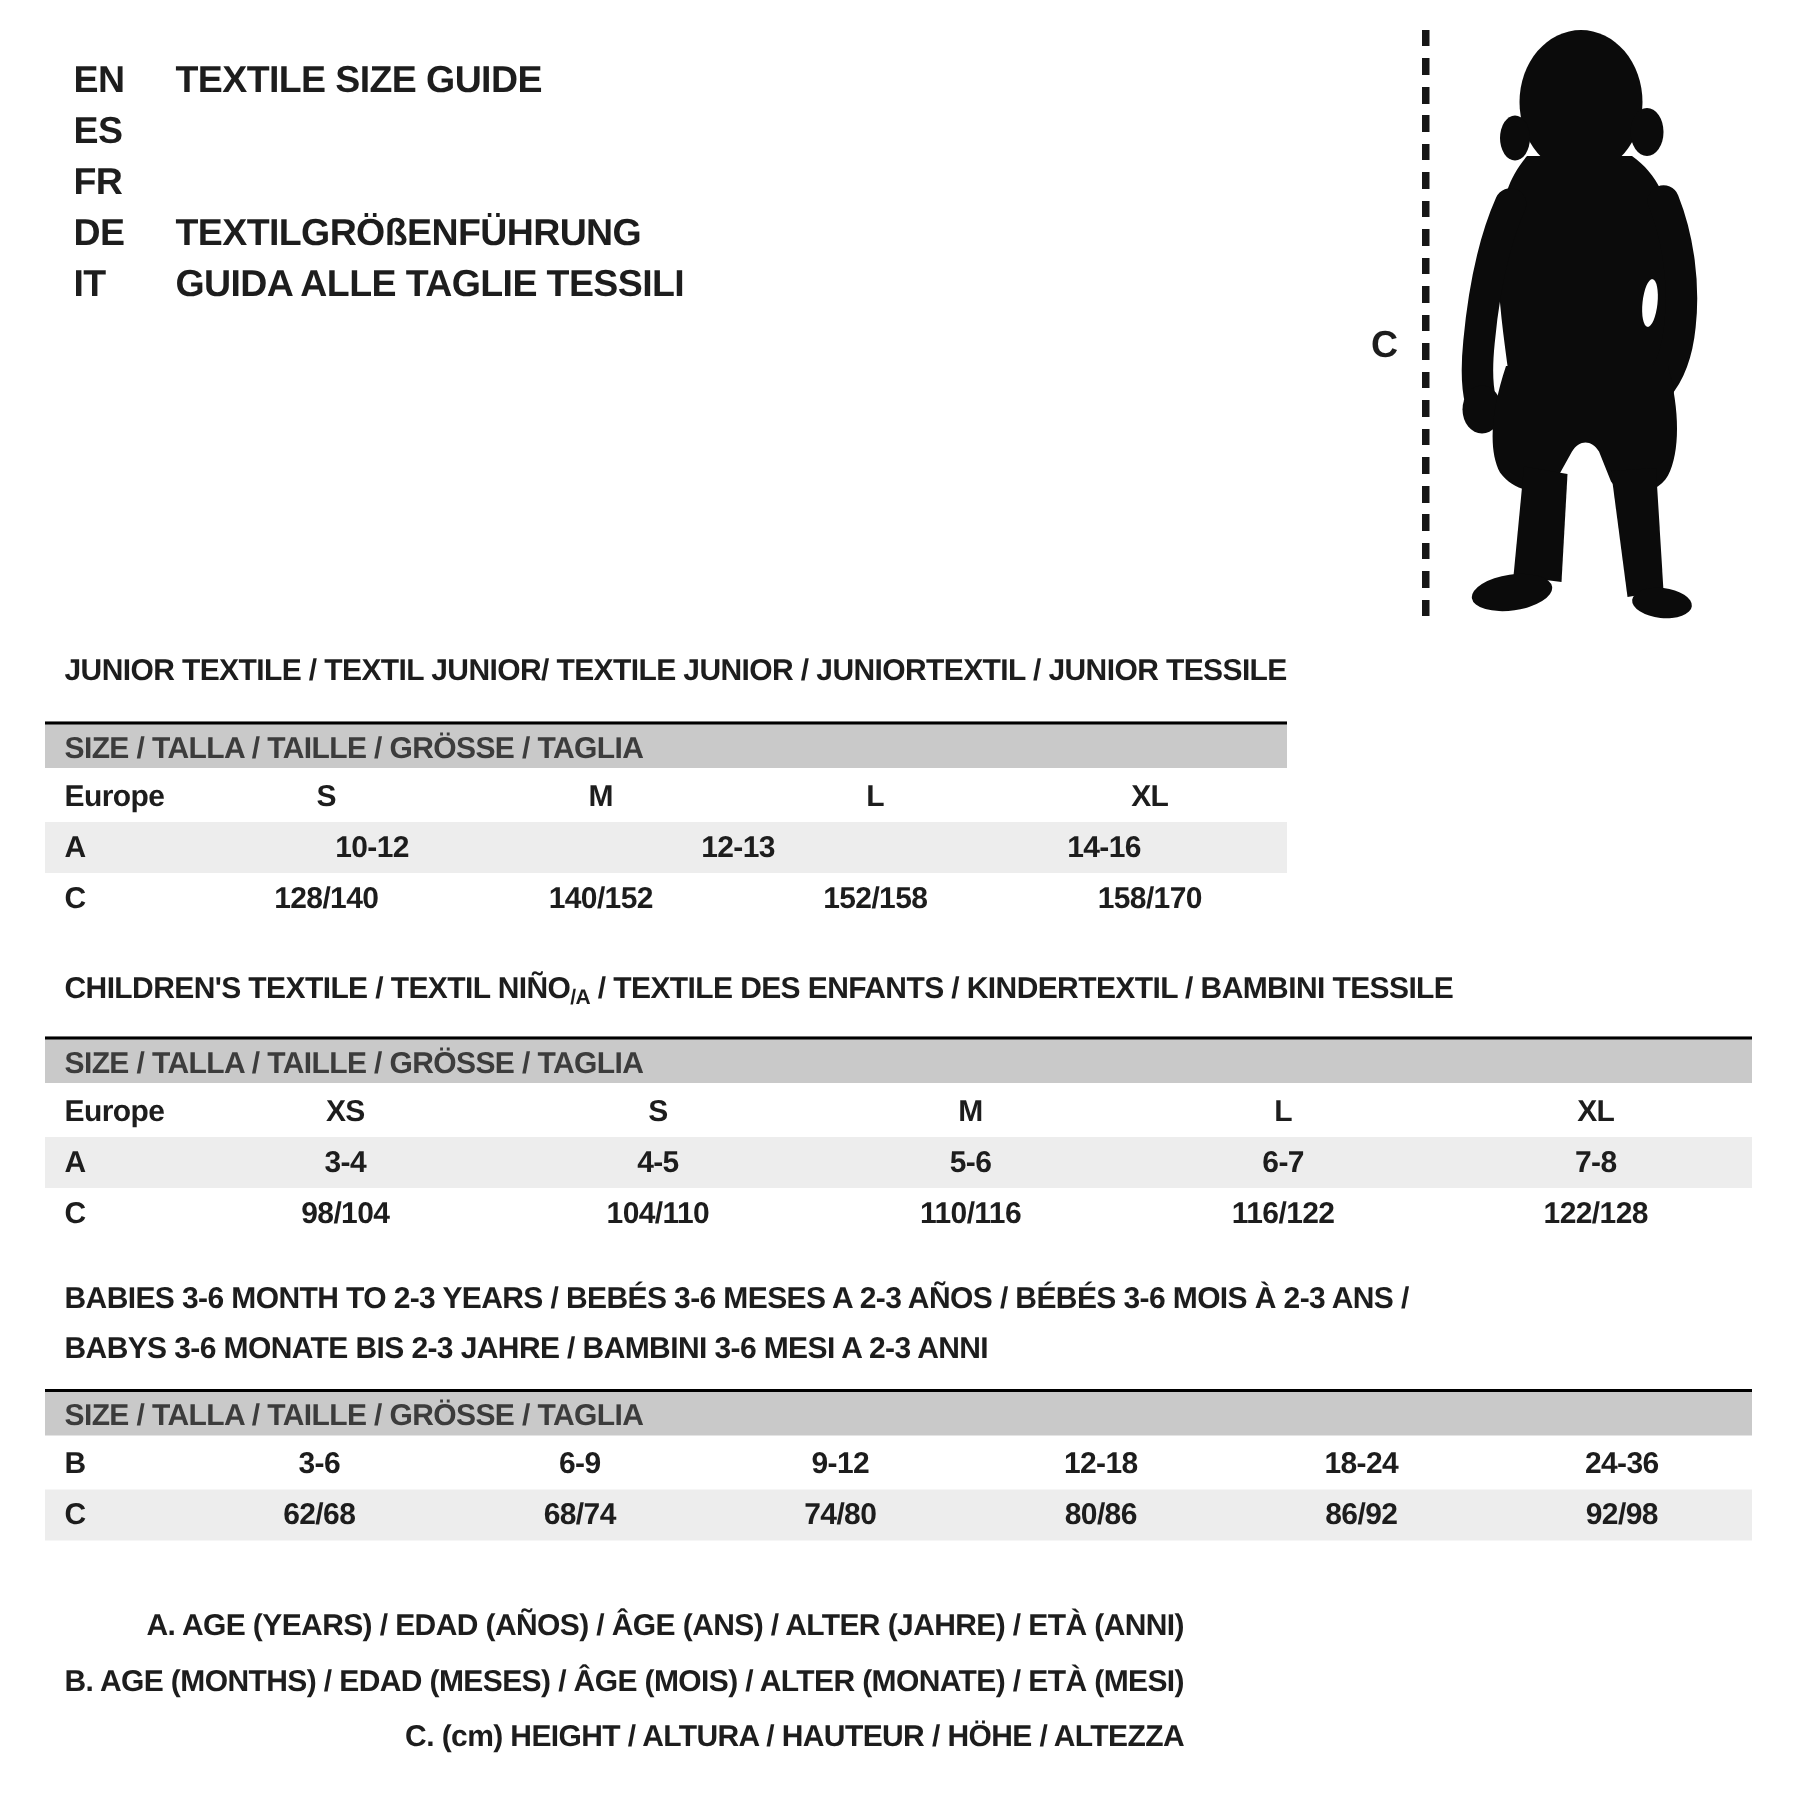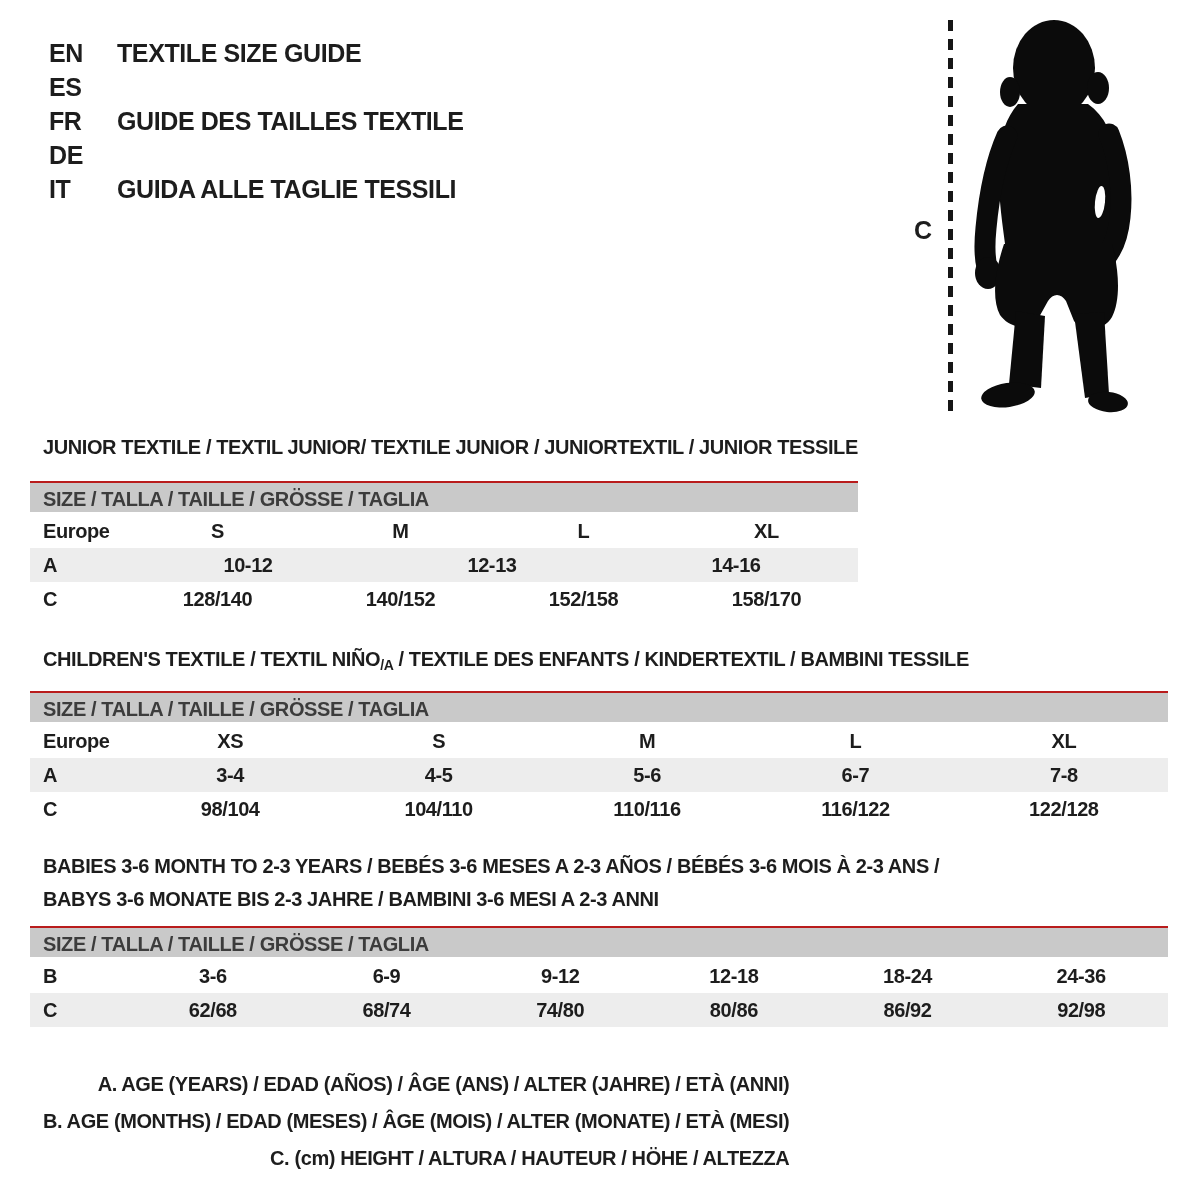--- a/index.html
+++ b/index.html
@@ -25,21 +25,21 @@
   
   .sec-title{position:absolute;left:43px;font-size:20px;}
   .sec-title .sub{font-size:14px;vertical-align:-4px;}
   .babies-title{line-height:33px;}
   
   .sg-table{position:absolute;left:30px;}
   .bar{
     background:var(--bar-bg,#c9c9c9);color:#3c3c3c;
     height:31px;line-height:32px;font-size:20px;font-weight:700;letter-spacing:-0.4px;
     padding-left:13px;box-sizing:border-box;
-    border-top:2px solid #b91c1c;
+    border-top:2px solid #000000;
   }
   .rows{margin-top:2px;}
   .trow{display:flex;height:34px;line-height:34px;font-size:20px;font-weight:700;letter-spacing:-0.4px;}
   .trow.shaded{background:var(--row-alt,#ededed);}
   .tcell.label{flex:0 0 96px;padding-left:13px;box-sizing:border-box;}
   .tcell.val{flex:1;text-align:center;}
   
   .footnotes{position:absolute;left:43px;top:1066px;}
   .footnote{font-size:20px;font-weight:700;letter-spacing:-0.4px;line-height:37px;text-align:right;}
   .t-junior{top:481px;width:828px;}
@@ -52,24 +52,24 @@
 <div class="lang-list cnd">
   <div class="lang-row">
     <span class="lang-code">EN</span>
     <span class="lang-title">TEXTILE SIZE GUIDE</span>
   </div>
   <div class="lang-row">
     <span class="lang-code">ES</span>
   </div>
   <div class="lang-row">
     <span class="lang-code">FR</span>
-    <span class="lang-title">GUIDE DES TAILLES TEXTILE</span>
   </div>
   <div class="lang-row">
     <span class="lang-code">DE</span>
+    <span class="lang-title">TEXTILGRÖßENFÜHRUNG</span>
   </div>
   <div class="lang-row">
     <span class="lang-code">IT</span>
     <span class="lang-title">GUIDA ALLE TAGLIE TESSILI</span>
   </div>
 </div>
 
 <div class="figure">
   <div class="dash-line"></div>
   <div class="c-label cnd">C</div>

